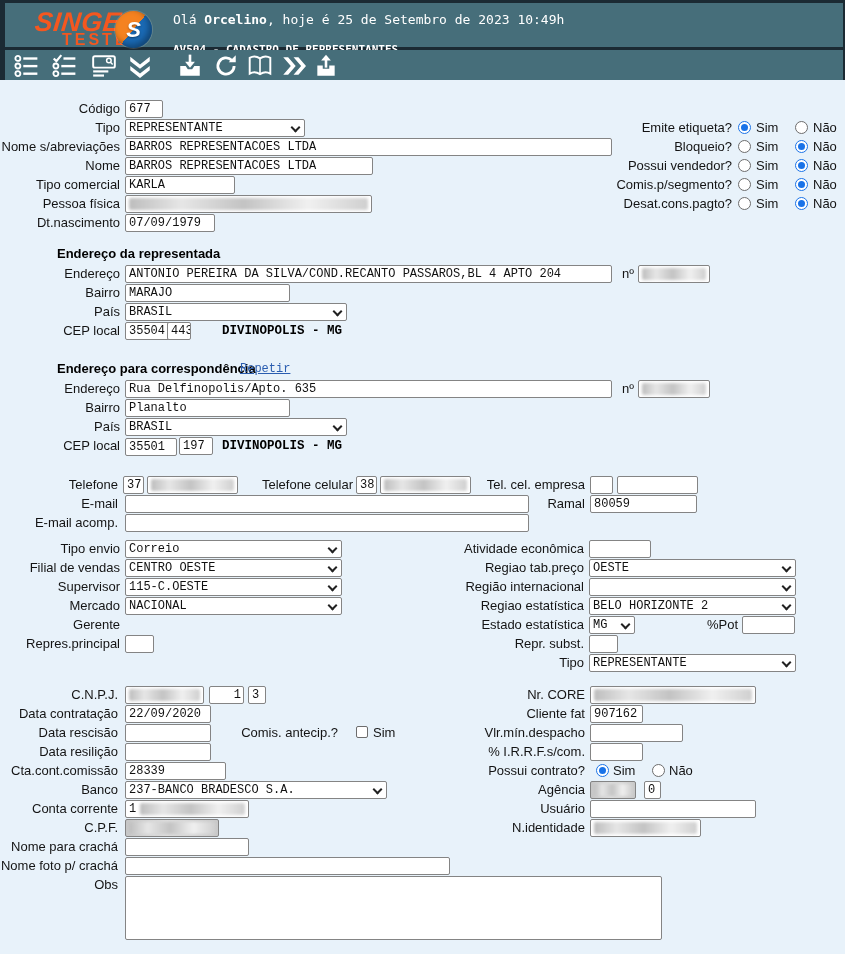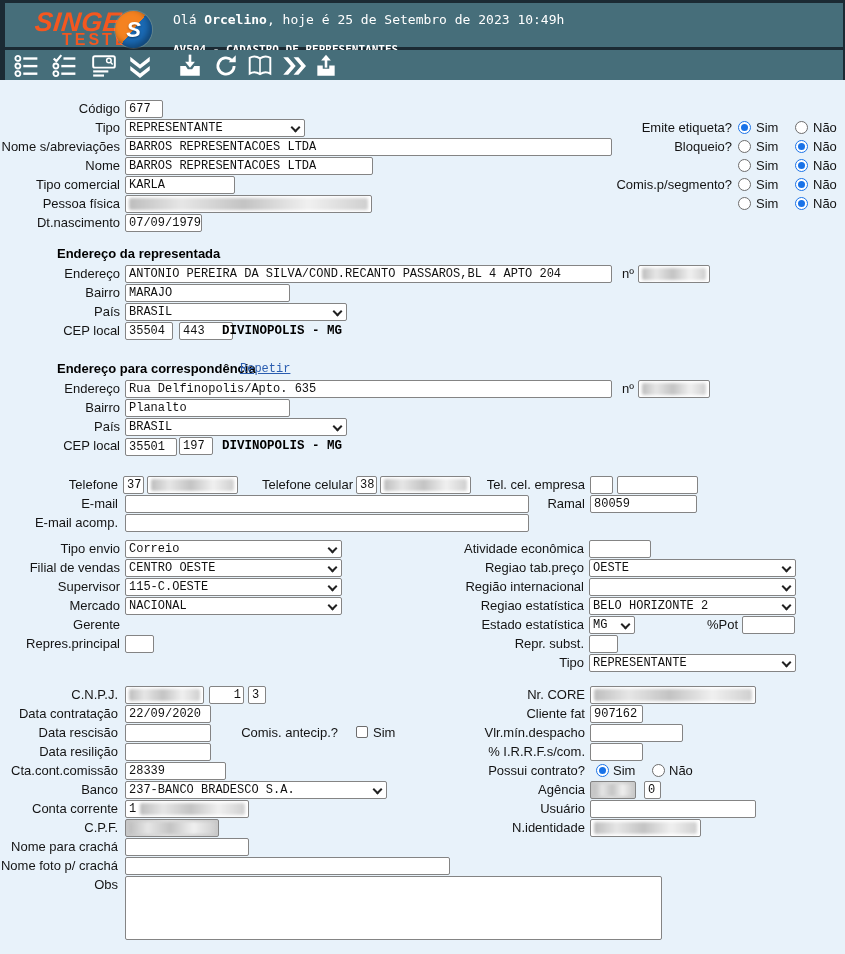--- a/index.html
+++ b/index.html
@@ -146,45 +146,47 @@
 
   <div class="lbl" style="left:0;top:177px;width:120px">Tipo comercial</div>
   <div class="inp" style="left:125px;top:176px;width:110px"><span>KARLA</span></div>
 
   <div class="lbl" style="left:0;top:196px;width:120px">Pessoa física</div>
   <div class="inp" style="left:125px;top:195px;width:247px">
       <span class="blurfill"></span>
     </div>
 
   <div class="lbl" style="left:0;top:215px;width:120px">Dt.nascimento</div>
-  <div class="inp" style="left:125px;top:214px;width:77px"><span>07/09/1979</span></div>
+  <div class="inp" style="left:125px;top:214px;width:90px"><span>07/09/1979</span></div>
 
   <div class="lbl" style="left:510px;top:120px;width:222px">Emite etiqueta?</div>
   <span class="radio on" style="left:738px;top:121px"></span>
   <span class="rlbl" style="left:756px;top:120px">Sim</span>
   <span class="radio" style="left:795px;top:121px"></span>
   <span class="rlbl" style="left:813px;top:120px">Não</span>
 
   <div class="lbl" style="left:510px;top:139px;width:222px">Bloqueio?</div>
   <span class="radio" style="left:738px;top:140px"></span>
   <span class="rlbl" style="left:756px;top:139px">Sim</span>
   <span class="radio on" style="left:795px;top:140px"></span>
   <span class="rlbl" style="left:813px;top:139px">Não</span>
 
+  <div class="lbl" style="left:510px;top:158px;width:222px">Possui vendedor?</div>
   <span class="radio" style="left:738px;top:159px"></span>
   <span class="rlbl" style="left:756px;top:158px">Sim</span>
   <span class="radio on" style="left:795px;top:159px"></span>
   <span class="rlbl" style="left:813px;top:158px">Não</span>
 
   <div class="lbl" style="left:510px;top:177px;width:222px">Comis.p/segmento?</div>
   <span class="radio" style="left:738px;top:178px"></span>
   <span class="rlbl" style="left:756px;top:177px">Sim</span>
   <span class="radio on" style="left:795px;top:178px"></span>
   <span class="rlbl" style="left:813px;top:177px">Não</span>
 
+  <div class="lbl" style="left:510px;top:196px;width:222px">Desat.cons.pagto?</div>
   <span class="radio" style="left:738px;top:197px"></span>
   <span class="rlbl" style="left:756px;top:196px">Sim</span>
   <span class="radio on" style="left:795px;top:197px"></span>
   <span class="rlbl" style="left:813px;top:196px">Não</span>
 
   <div class="ttl" style="left:57px;top:246px">Endereço da representada</div>
 
   <div class="lbl" style="left:0;top:266px;width:120px">Endereço</div>
   <div class="inp" style="left:125px;top:265px;width:487px"><span>ANTONIO PEREIRA DA SILVA/COND.RECANTO PASSAROS,BL 4 APTO 204</span></div>
   <div class="rlbl" style="left:622px;top:266px">nº</div>
@@ -193,21 +195,21 @@
     </div>
 
   <div class="lbl" style="left:0;top:285px;width:120px">Bairro</div>
   <div class="inp" style="left:125px;top:284px;width:165px"><span>MARAJO</span></div>
 
   <div class="lbl" style="left:0;top:304px;width:120px">País</div>
   <div class="inp sel" style="left:125px;top:303px;width:222px"><span>BRASIL</span><span class="caret"></span></div>
 
   <div class="lbl" style="left:0;top:323px;width:120px">CEP local</div>
   <div class="inp" style="left:125px;top:322px;width:48px"><span>35504</span></div>
-  <div class="inp" style="left:179px;top:322px;width:54px"><span>443</span></div>
+  <div class="inp" style="left:167px;top:322px;width:24px"><span>443</span></div>
   <div class="mono-text" style="left:222px;top:324px">DIVINOPOLIS - MG</div>
 
   <div class="ttl" style="left:57px;top:361px">Endereço para correspondência</div>
   <div class="link" style="left:240px;top:362px">Repetir</div>
 
   <div class="lbl" style="left:0;top:381px;width:120px">Endereço</div>
   <div class="inp" style="left:125px;top:380px;width:487px"><span>Rua Delfinopolis/Apto. 635</span></div>
   <div class="rlbl" style="left:622px;top:381px">nº</div>
   <div class="inp" style="left:638px;top:380px;width:72px">
       <span class="blurfill"></span>

